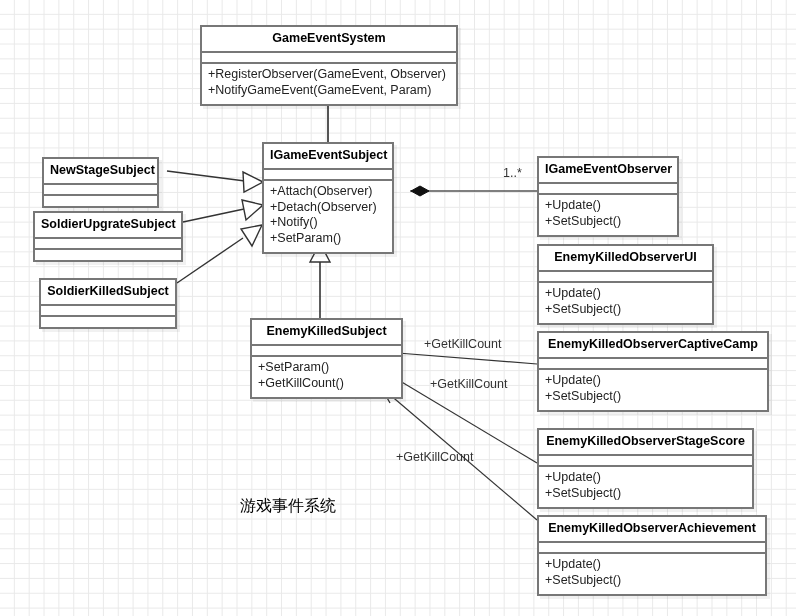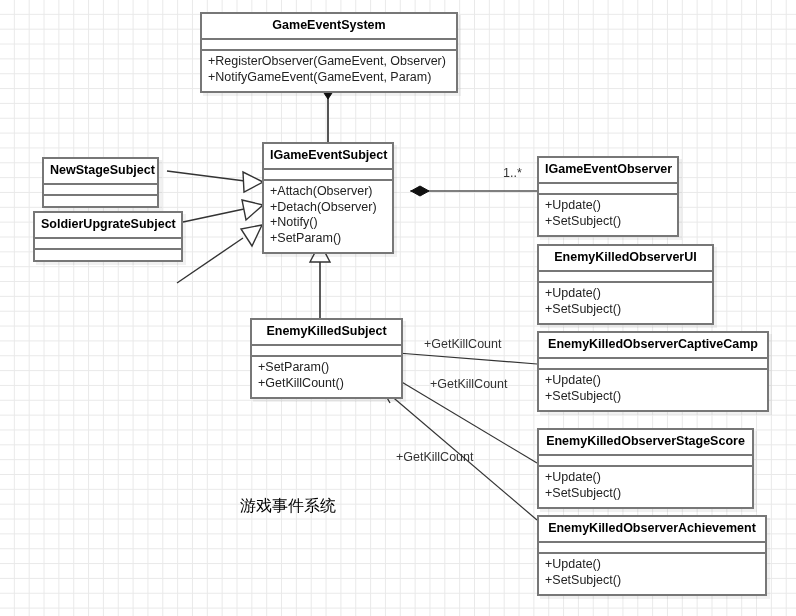--- a/index.html
+++ b/index.html
@@ -126,21 +126,21 @@
       <line x1="537" y1="463" x2="385" y2="372" stroke="#333333" stroke-width="1.2"></line>
       <polyline points="401,371 384,372 394,385" fill="none" stroke="#333333" stroke-width="1.3"></polyline>
     </g>
 
     <g>
       <line x1="537" y1="520" x2="382" y2="388" stroke="#333333" stroke-width="1.2"></line>
       <polyline points="399,390 381,387 390,403" fill="none" stroke="#333333" stroke-width="1.3"></polyline>
     </g>
   </svg>
 
-  <div class="uml-box" style="left:200px; top:12px; width:258px;">
+  <div class="uml-box" style="left:200px; top:25px; width:258px;">
     <div class="uml-title">GameEventSystem</div>
     <div class="uml-attrs"></div>
     <div class="uml-ops">
       <div>+RegisterObserver(GameEvent, Observer)</div>
       <div>+NotifyGameEvent(GameEvent, Param)</div>
     </div>
   </div>
 
   <div class="uml-box" style="left:262px; top:142px; width:132px;">
     <div class="uml-title">IGameEventSubject</div>
@@ -158,20 +158,25 @@
     <div class="uml-attrs"></div>
     <div class="uml-ops empty"></div>
   </div>
 
   <div class="uml-box" style="left:33px; top:211px; width:150px;">
     <div class="uml-title">SoldierUpgrateSubject</div>
     <div class="uml-attrs"></div>
     <div class="uml-ops empty"></div>
   </div>
 
+  <div class="uml-box" style="left:39px; top:278px; width:138px;">
+    <div class="uml-title">SoldierKilledSubject</div>
+    <div class="uml-attrs"></div>
+    <div class="uml-ops empty"></div>
+  </div>
 
   <div class="uml-box" style="left:250px; top:318px; width:153px;">
     <div class="uml-title">EnemyKilledSubject</div>
     <div class="uml-attrs"></div>
     <div class="uml-ops">
       <div>+SetParam()</div>
       <div>+GetKillCount()</div>
     </div>
   </div>
 

